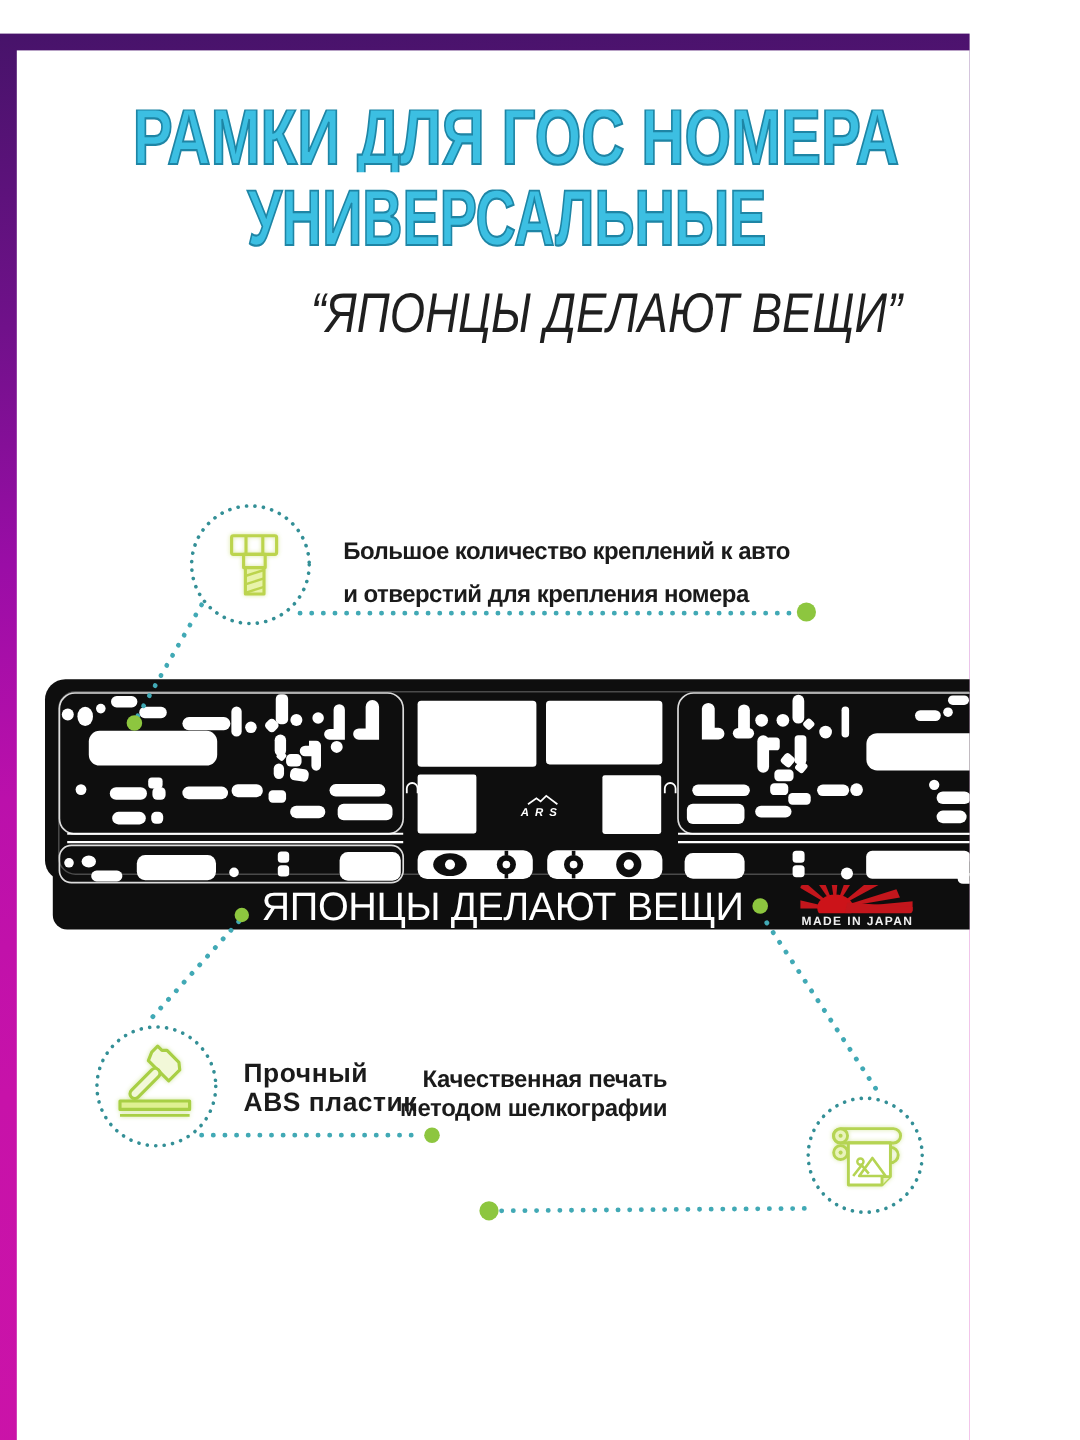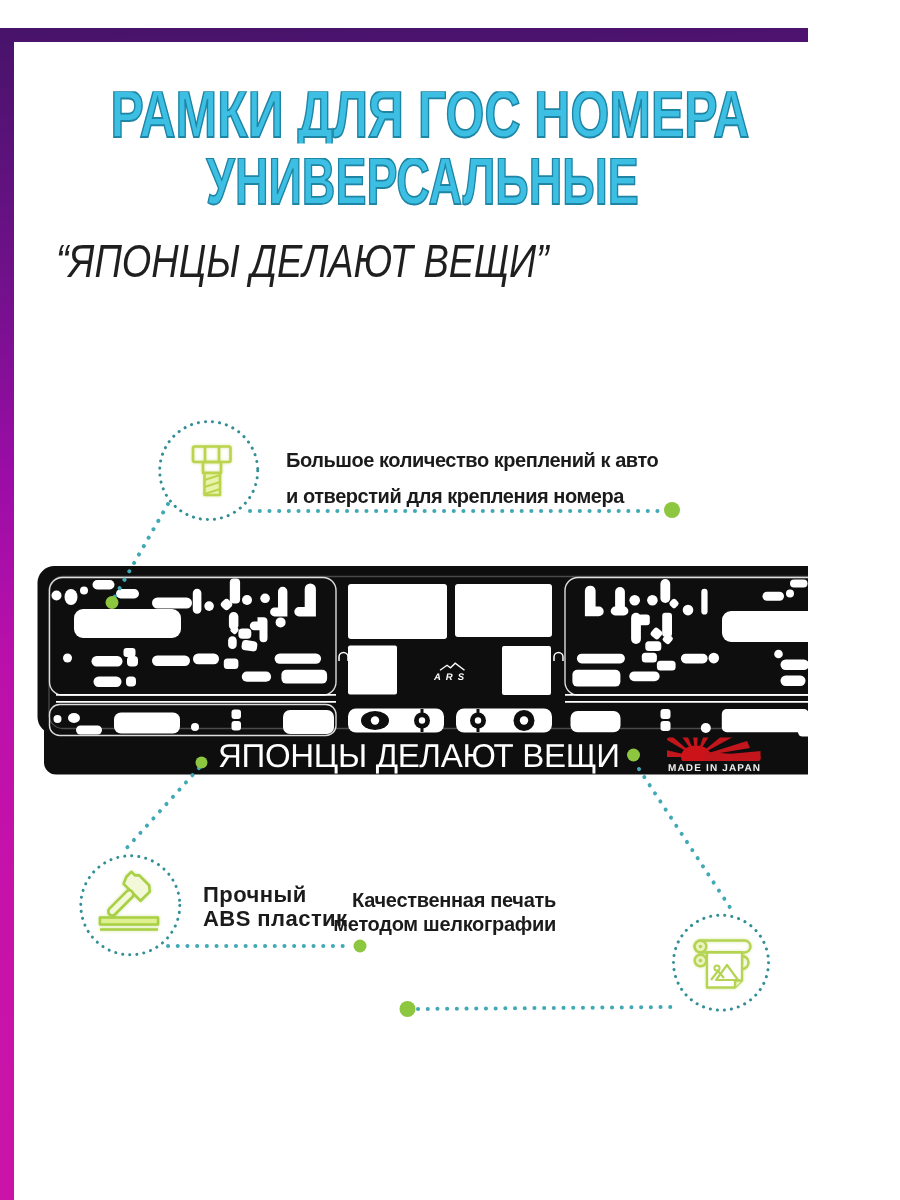--- a/index.html
+++ b/index.html
@@ -8,21 +8,21 @@
 .page{position:relative;width:808px;height:1200px;overflow:hidden;
   background:linear-gradient(178deg,#47136a 0%,#70118a 20%,#9a0da6 36%,#bb10ab 52%,#c712a9 72%,#cb13a8 100%);
   font-family:"Liberation Sans",sans-serif;margin-top:28px;}
 .inner{position:absolute;left:14px;top:14px;width:872px;height:1172px;background:#fff;}
 .t1{position:absolute;left:0;right:0;top:52.85px;clip-path:inset(10.5px 0 3.4px 0);text-align:center;color:#2db6da;
   font-weight:bold;font-size:66px;line-height:1;white-space:nowrap;}
 .t1 span{display:inline-block;transform:scaleX(0.757);margin-left:8px;-webkit-text-stroke:1.8px #1e85a5;color:#3cbfe2;}
 .t2{position:absolute;left:0;right:0;top:120.45px;clip-path:inset(9.5px 0 0 0);text-align:center;color:#2db6da;
   font-weight:bold;font-size:66px;line-height:1;white-space:nowrap;padding-left:24px;}
 .t2 span{display:inline-block;transform:scaleX(0.704);margin-left:12px;-webkit-text-stroke:1.8px #1e85a5;color:#3cbfe2;}
-.t3{position:absolute;left:0;right:0;top:209.6px;text-align:left;color:#1f1f1f;
+.t3{position:absolute;left:13px;right:0;top:209.6px;text-align:right;color:#1f1f1f;
   font-style:italic;font-size:46.5px;line-height:1;font-weight:400;white-space:nowrap;}
 .t3 span{display:inline-block;transform:scaleX(0.815);}
 .cap1{position:absolute;left:286px;top:413.6px;color:#1b1b1b;font-weight:bold;
   font-size:20px;line-height:36px;letter-spacing:-0.45px;}
 .cap2{position:absolute;left:203px;top:854.7px;color:#1b1b1b;font-weight:bold;
   font-size:22px;line-height:24px;letter-spacing:0.45px;}
 .cap3{position:absolute;right:252px;top:860px;color:#1b1b1b;font-weight:bold;
   font-size:20px;line-height:24px;text-align:right;letter-spacing:-0.3px;}
 svg.ov{position:absolute;left:0;top:0;}
 </style>

